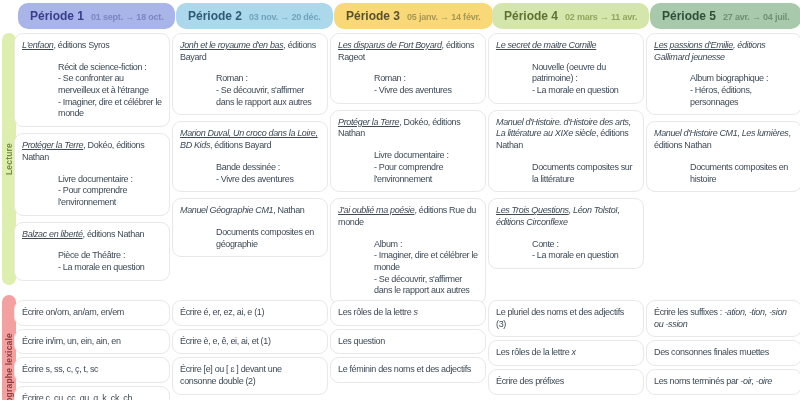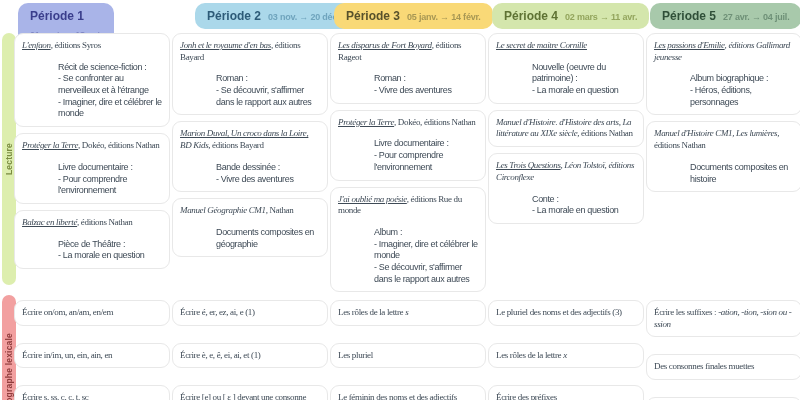--- a/index.html
+++ b/index.html
@@ -34,35 +34,35 @@
   #section-lecture{top:33px;height:262px;}
   #section-ortho{top:300px;height:100px;}
   .col{position:absolute;top:0;width:156px;}
   
   .card{
     background:#ffffff;border:1px solid #e8e8e8;border-radius:9px;
     padding:6px 7px;margin-bottom:6px;
     font-size:9px;line-height:1.3;letter-spacing:-0.35px;
     cursor:pointer;box-sizing:border-box;
   }
-  #section-ortho .card{margin-bottom:17px;}
-  .card-title{color:#3e4a56;font-family:Liberation Serif, serif;}
+  #section-ortho .card{margin-bottom:3px;}
+  .card-title{color:#3e4a56;}
   .t-ui{font-style:italic;text-decoration:underline;}
   .t-i{font-style:italic;}
   .card-body{margin-top:10px;margin-left:36px;}
 </style>
 </head>
 <body>
 
 <div id="pill-row">
-    <div class="pill-wrap" style="left: 18px;"><div class="pill" style="background: rgb(169, 180, 232); color: rgb(58, 62, 140); flex-direction: column;">
+    <div class="pill-wrap" style="left: 18px;"><div class="pill" style="background: rgb(169, 180, 232); color: rgb(58, 62, 140);">
         <span>Période 1</span>
         <span class="pill-dates" style="color: rgb(126, 134, 195);">01 sept. → 18 oct.</span>
       </div></div>
-    <div class="pill-wrap" style="left: 176px; padding-left: 19px;"><div class="pill" style="background: rgb(171, 216, 234); color: rgb(45, 91, 120);">
+    <div class="pill-wrap" style="left: 176px;"><div class="pill" style="background: rgb(171, 216, 234); color: rgb(45, 91, 120);">
         <span>Période 2</span>
         <span class="pill-dates" style="color: rgb(111, 164, 189);">03 nov. → 20 déc.</span>
       </div></div>
     <div class="pill-wrap" style="left: 334px;"><div class="pill" style="background: rgb(249, 217, 119); color: rgb(88, 81, 43);">
         <span>Période 3</span>
         <span class="pill-dates" style="color: rgb(167, 151, 84);">05 janv. → 14 févr.</span>
       </div></div>
     <div class="pill-wrap" style="left: 492px;"><div class="pill" style="background: rgb(212, 230, 172); color: rgb(94, 114, 51);">
         <span>Période 4</span>
         <span class="pill-dates" style="color: rgb(147, 165, 93);">02 mars → 11 avr.</span>
@@ -154,20 +154,23 @@
     <div class="col" style="left: 488px;">
       <div class="card">
         <div class="card-title"><span class="t-ui">Le secret de maitre Cornille</span></div>
         <div class="card-body">
           <div>Nouvelle (oeuvre du patrimoine) :</div>
           <div>- La morale en question</div>
         </div>
       </div>
       <div class="card">
         <div class="card-title"><span class="t-i">Manuel d'Histoire. d'Histoire des arts, La littérature au XIXe siècle</span><span class="t-p">, éditions Nathan</span></div>
+        <div class="card-body">
+          <div>Documents composites sur la littérature</div>
+        </div>
       </div>
       <div class="card">
         <div class="card-title"><span class="t-ui">Les Trois Questions</span><span class="t-i">, Léon Tolstoï, éditions Circonflexe</span></div>
         <div class="card-body">
           <div>Conte :</div>
           <div>- La morale en question</div>
         </div>
       </div>
     </div>
     <div class="col" style="left: 646px;">
@@ -210,21 +213,21 @@
       </div>
       <div class="card">
         <div class="card-title"><span class="t-p">Écrire [e] ou [ ɛ ] devant une consonne double (2)</span></div>
       </div>
     </div>
     <div class="col" style="left: 330px;">
       <div class="card">
         <div class="card-title"><span class="t-p">Les rôles de la lettre </span><span class="t-i">s</span></div>
       </div>
       <div class="card">
-        <div class="card-title"><span class="t-p">Les pluriel</span></div>
+        <div class="card-title"><span class="t-p">Les question</span></div>
       </div>
       <div class="card">
         <div class="card-title"><span class="t-p">Le féminin des noms et des adjectifs</span></div>
       </div>
     </div>
     <div class="col" style="left: 488px;">
       <div class="card">
         <div class="card-title"><span class="t-p">Le pluriel des noms et des adjectifs (3)</span></div>
       </div>
       <div class="card">

